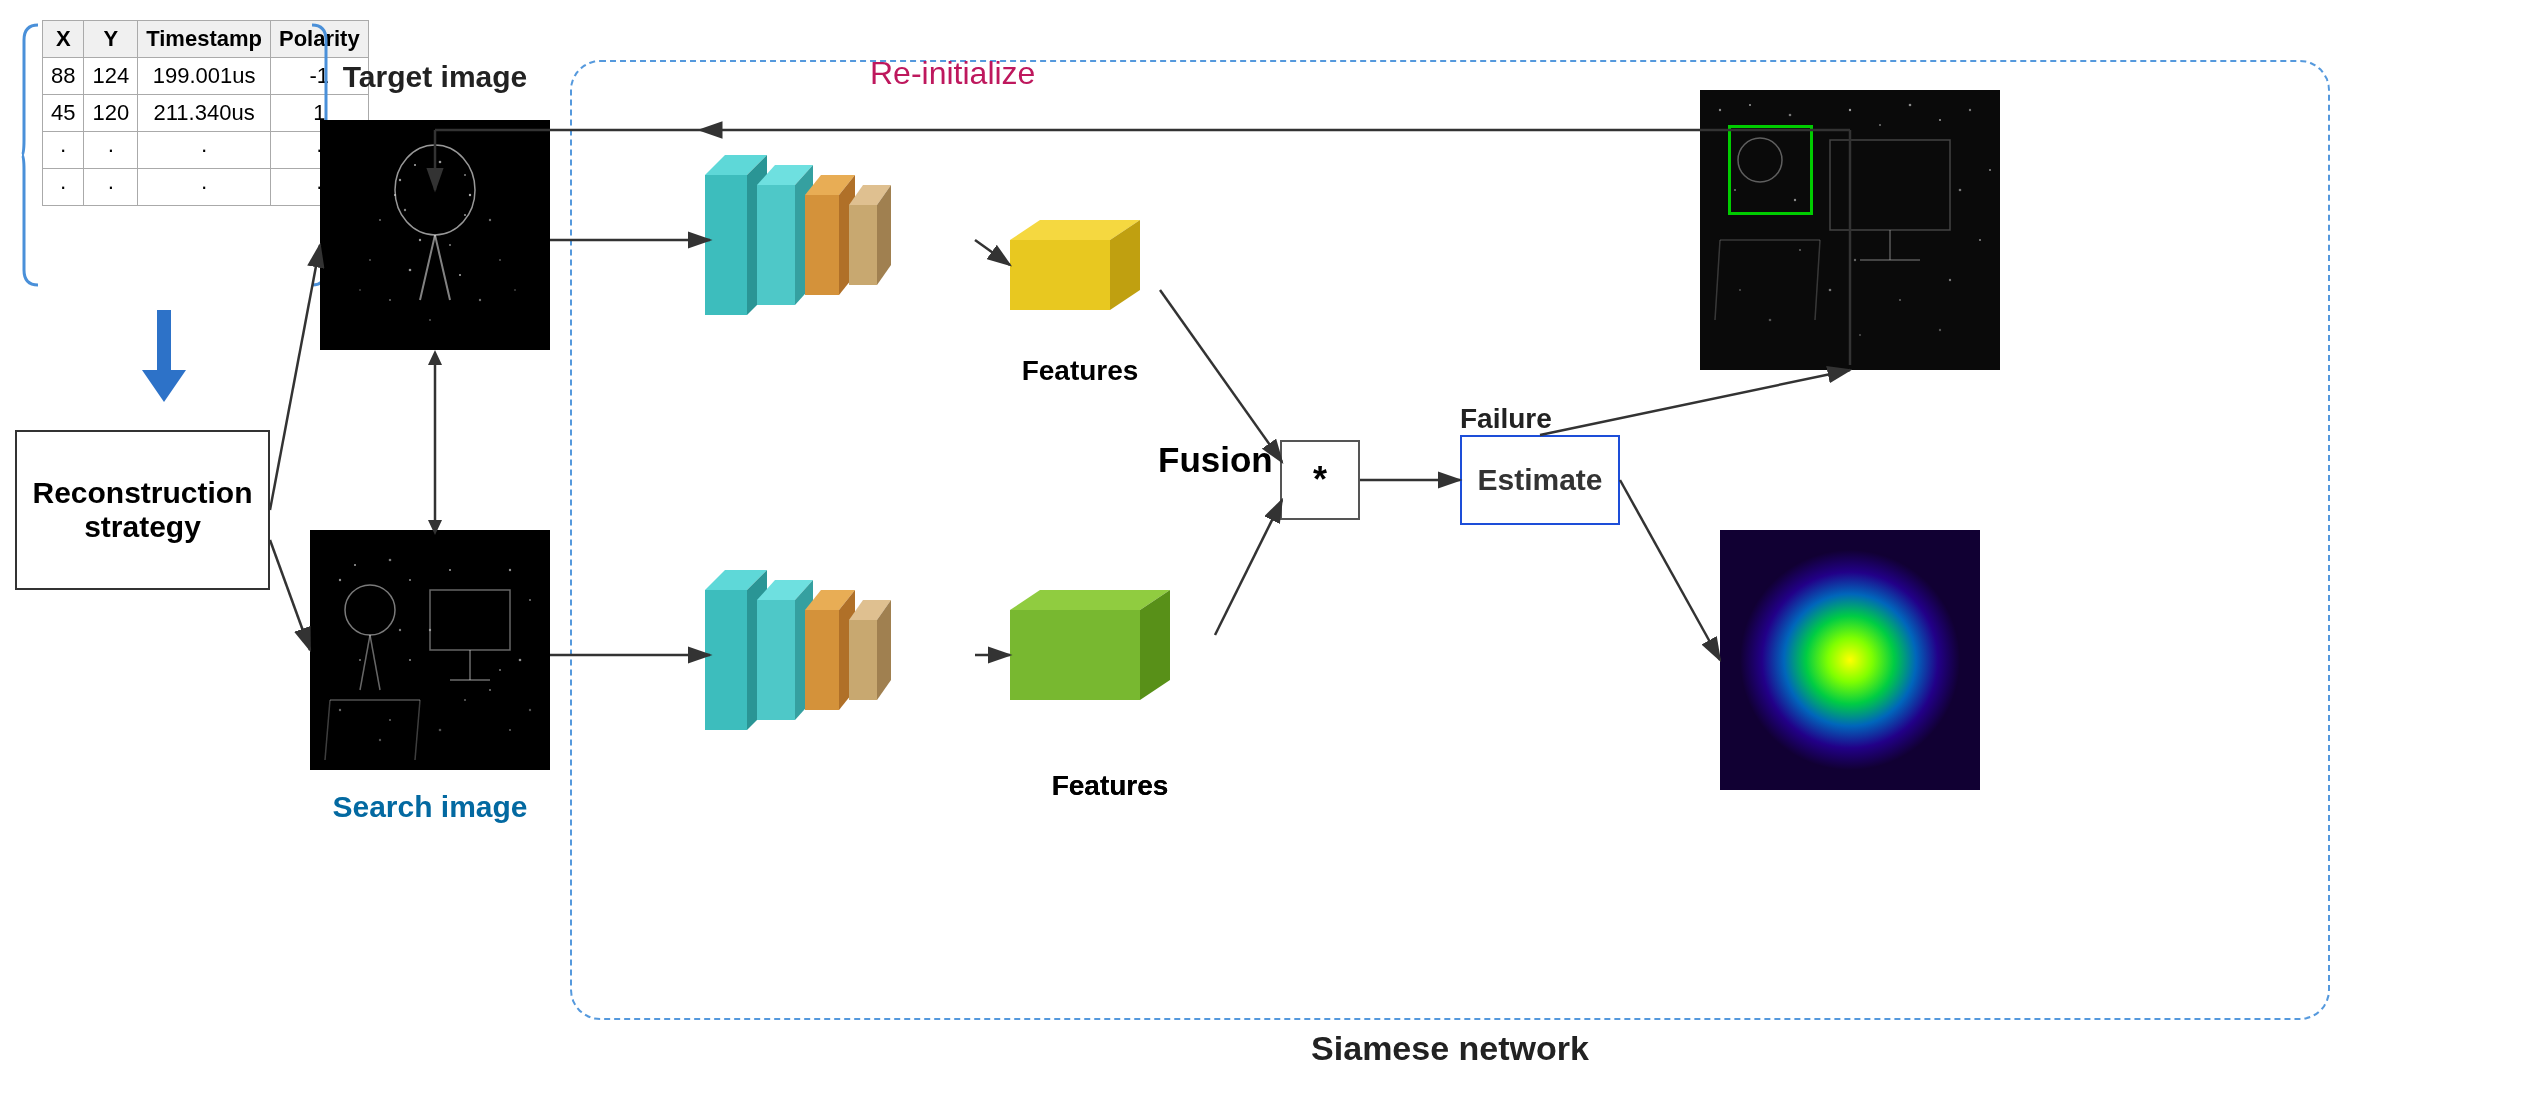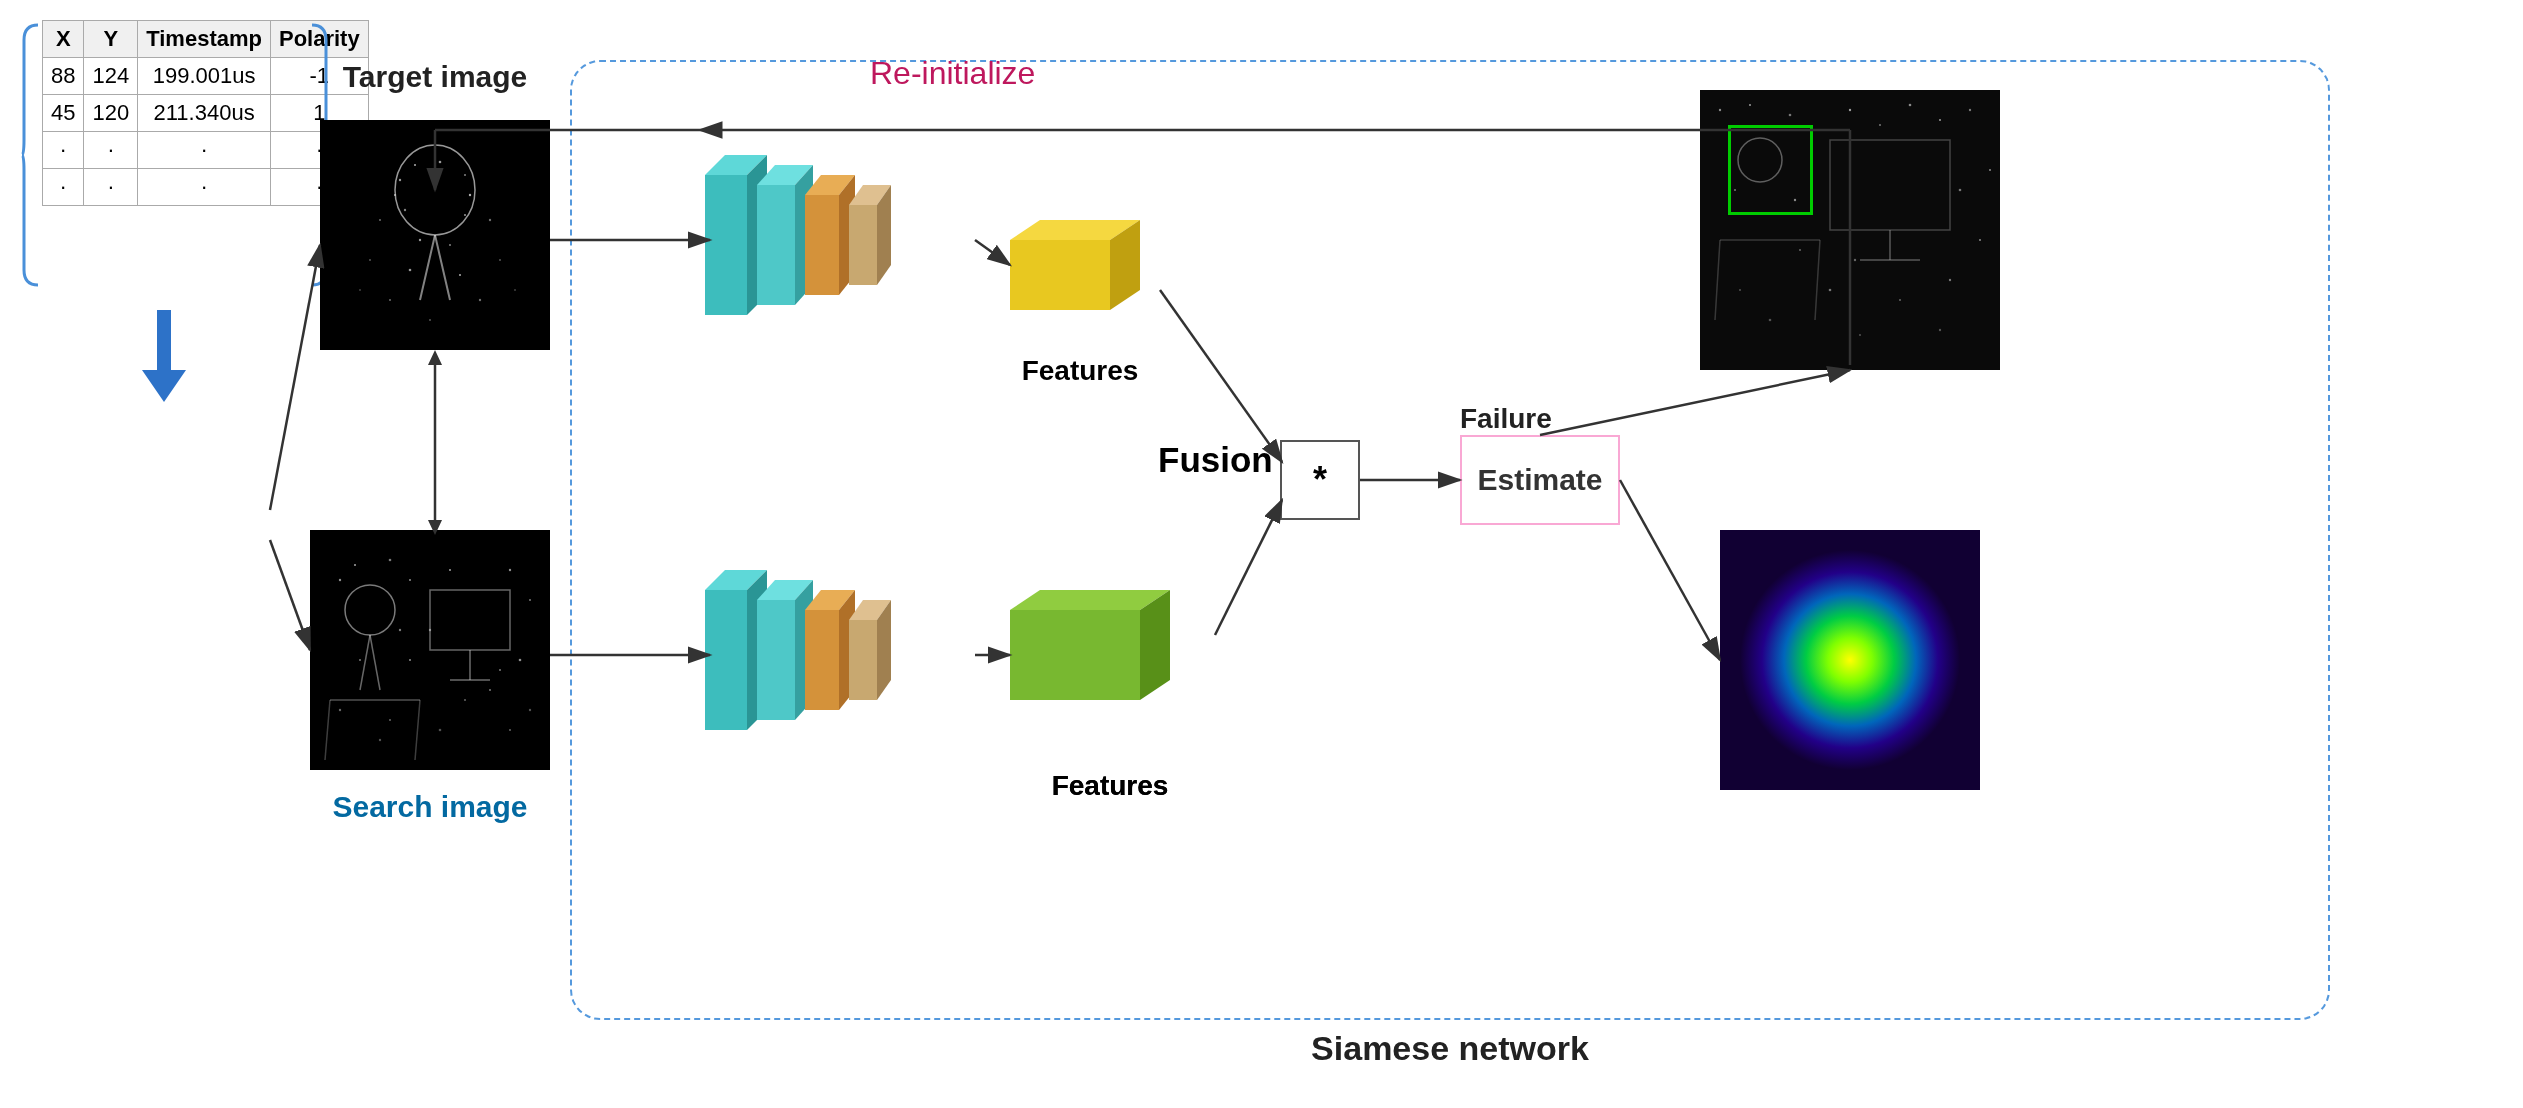--- a/index.html
+++ b/index.html
@@ -199,21 +199,21 @@
       font-weight: bold;
     }
 
     
     .estimate-box {
       position: absolute;
       top: 435px;
       left: 1460px;
       width: 160px;
       height: 90px;
-      border: 2px solid #f9a8d4;
+      border: 2px solid #1d4ed8;
       background: #fff;
       display: flex;
       align-items: center;
       justify-content: center;
       font-size: 30px;
       font-weight: bold;
       color: #333;
     }
 
     
@@ -328,20 +328,23 @@
         </tbody>
       </table>
     </div>
   </div>
 
   <div class="down-arrow">
     <div class="down-arrow-shaft"></div>
     <div class="down-arrow-head"></div>
   </div>
 
+  <div class="recon-box">
+    <span>Reconstruction strategy</span>
+  </div>
 
   <div class="siamese-box">
     <span class="siamese-label">Siamese network</span>
   </div>
 
   <div class="reinitialize-label">Re-initialize</div>
 
   <div class="target-label">Target image</div>
   <div class="target-image">
     <svg width="230" height="230" viewBox="0 0 230 230">

